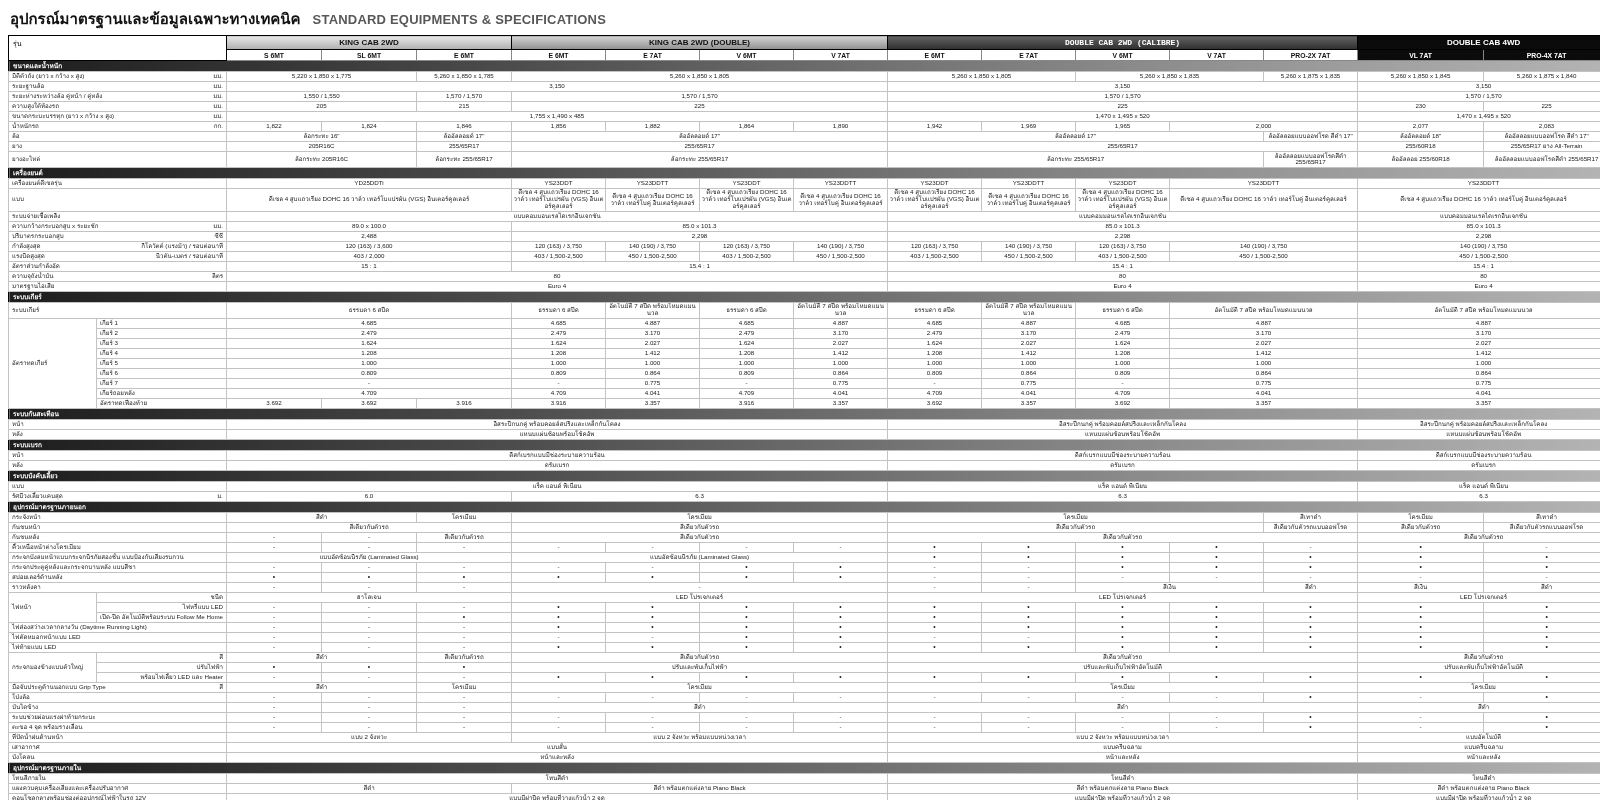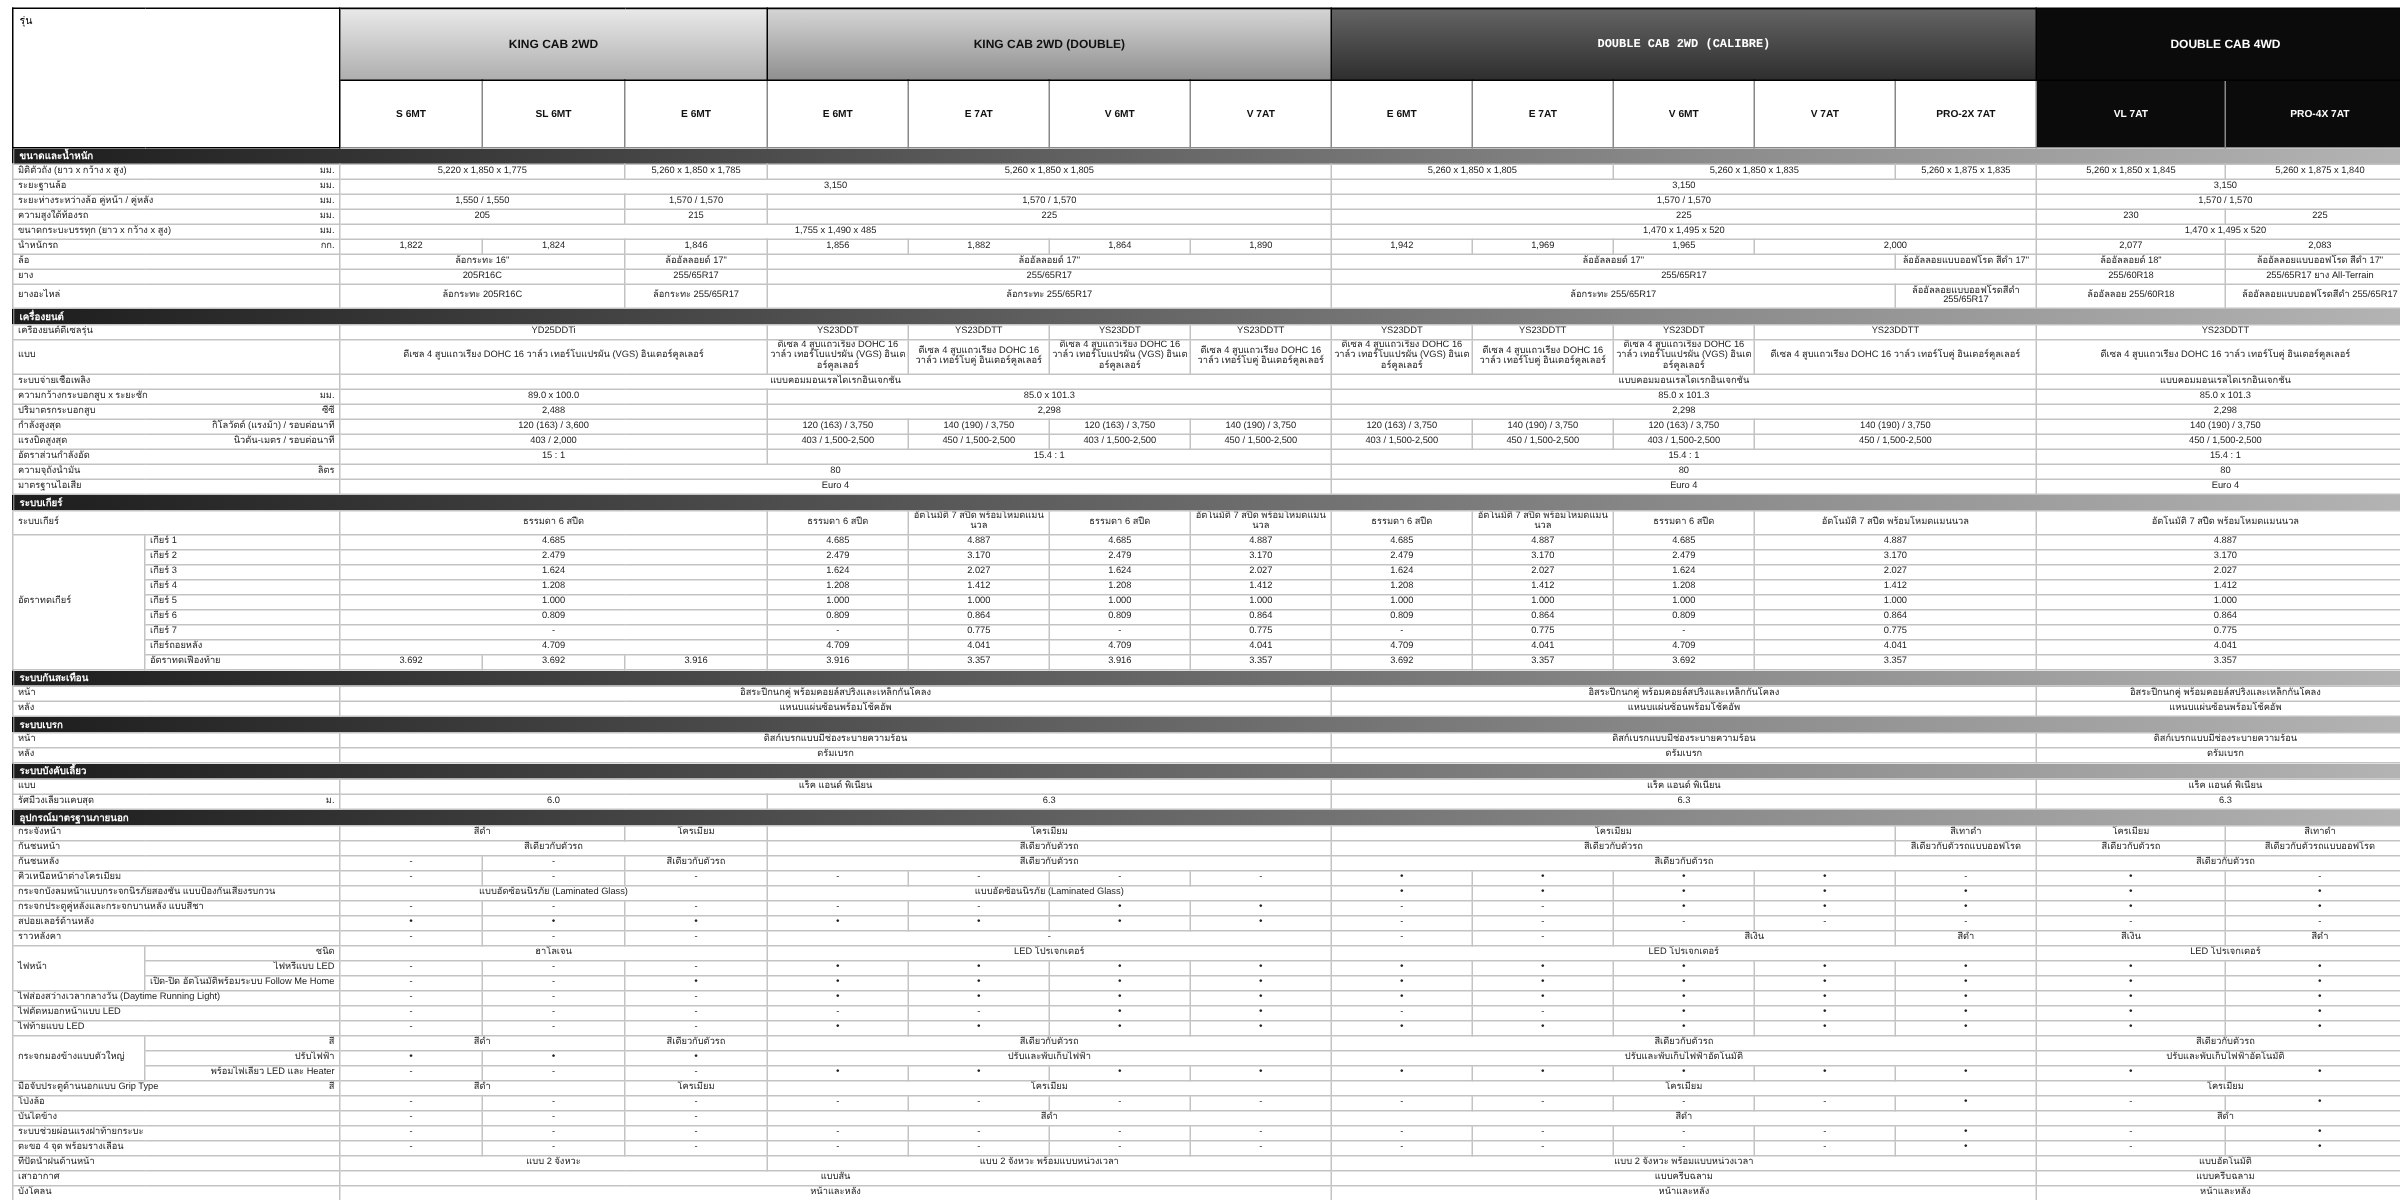--- a/index.html
+++ b/index.html
@@ -3,21 +3,21 @@
 <meta charset="utf-8">
 <style>
   html,body{margin:0;padding:0;background:#fff;width:1600px;height:800px;overflow:hidden;
     font-family:"Liberation Sans","DejaVu Sans",sans-serif;}
   #page{padding:5px 8px 0 8px;}
   #titlebar{display:flex;align-items:baseline;gap:12px;margin:2px 0 4px 2px;}
   #title-th{font-size:15px;font-weight:bold;color:#111;}
   #title-en{font-size:13px;font-weight:bold;color:#585858;letter-spacing:.2px;}
   table{border-collapse:collapse;table-layout:fixed;width:1584px;border:1.4px solid #000;}
   th,td{border:0.5px solid #c3c3c3;overflow:hidden;vertical-align:middle;}
-  th{padding:17px;}
+  th{padding:0;}
   .corner{background:#fff;font-size:7px;font-weight:normal;text-align:left;vertical-align:top;
     padding:2px 0 0 4px;border:0.8px solid #000;}
   .g-light{background:linear-gradient(#e8e8e8,#aeaeae);color:#111;}
   .g-mid{background:linear-gradient(#d4d4d4,#8f8f8f);color:#111;}
   .g-dark{background:linear-gradient(#636363,#2e2e2e);color:#fff;font-family:Liberation Mono, monospace;}
   .g-black{background:#0b0b0b;color:#fff;}
   .ghead{font-size:8px;font-weight:bold;height:13px;border:0.8px solid #000;}
   .mhead{font-size:6.8px;font-weight:bold;height:10px;background:#fff;color:#111;border:0.6px solid #888;}
   .m-black{background:#0b0b0b;color:#fff;}
   .bar td{height:10px;font-size:6.5px;font-weight:bold;color:#fff;text-align:left;padding:0 4px;
@@ -29,20 +29,24 @@
   td.sub-l{text-align:left;}
   .unit{float:right;color:#222;}
   td.v{font-size:6.2px;color:#222;text-align:center;padding:0.5px 1px;height:8px;line-height:1.12;}
   td.dot{font-size:6.8px;}
   .gs{border-left:1.3px solid #111;}
 </style>
 </head>
 <body>
 
 <div id="page">
+  <div id="titlebar">
+    <span id="title-th">อุปกรณ์มาตรฐานและข้อมูลเฉพาะทางเทคนิค</span>
+    <span id="title-en">STANDARD EQUIPMENTS &amp; SPECIFICATIONS</span>
+  </div>
   <table id="spec-table">
       <colgroup>
         <col style="width: 88px;">
         <col style="width: 130px;">
         <col style="width: 95px;">
         <col style="width: 95px;">
         <col style="width: 95px;">
         <col style="width: 94px;">
         <col style="width: 94px;">
         <col style="width: 94px;">

